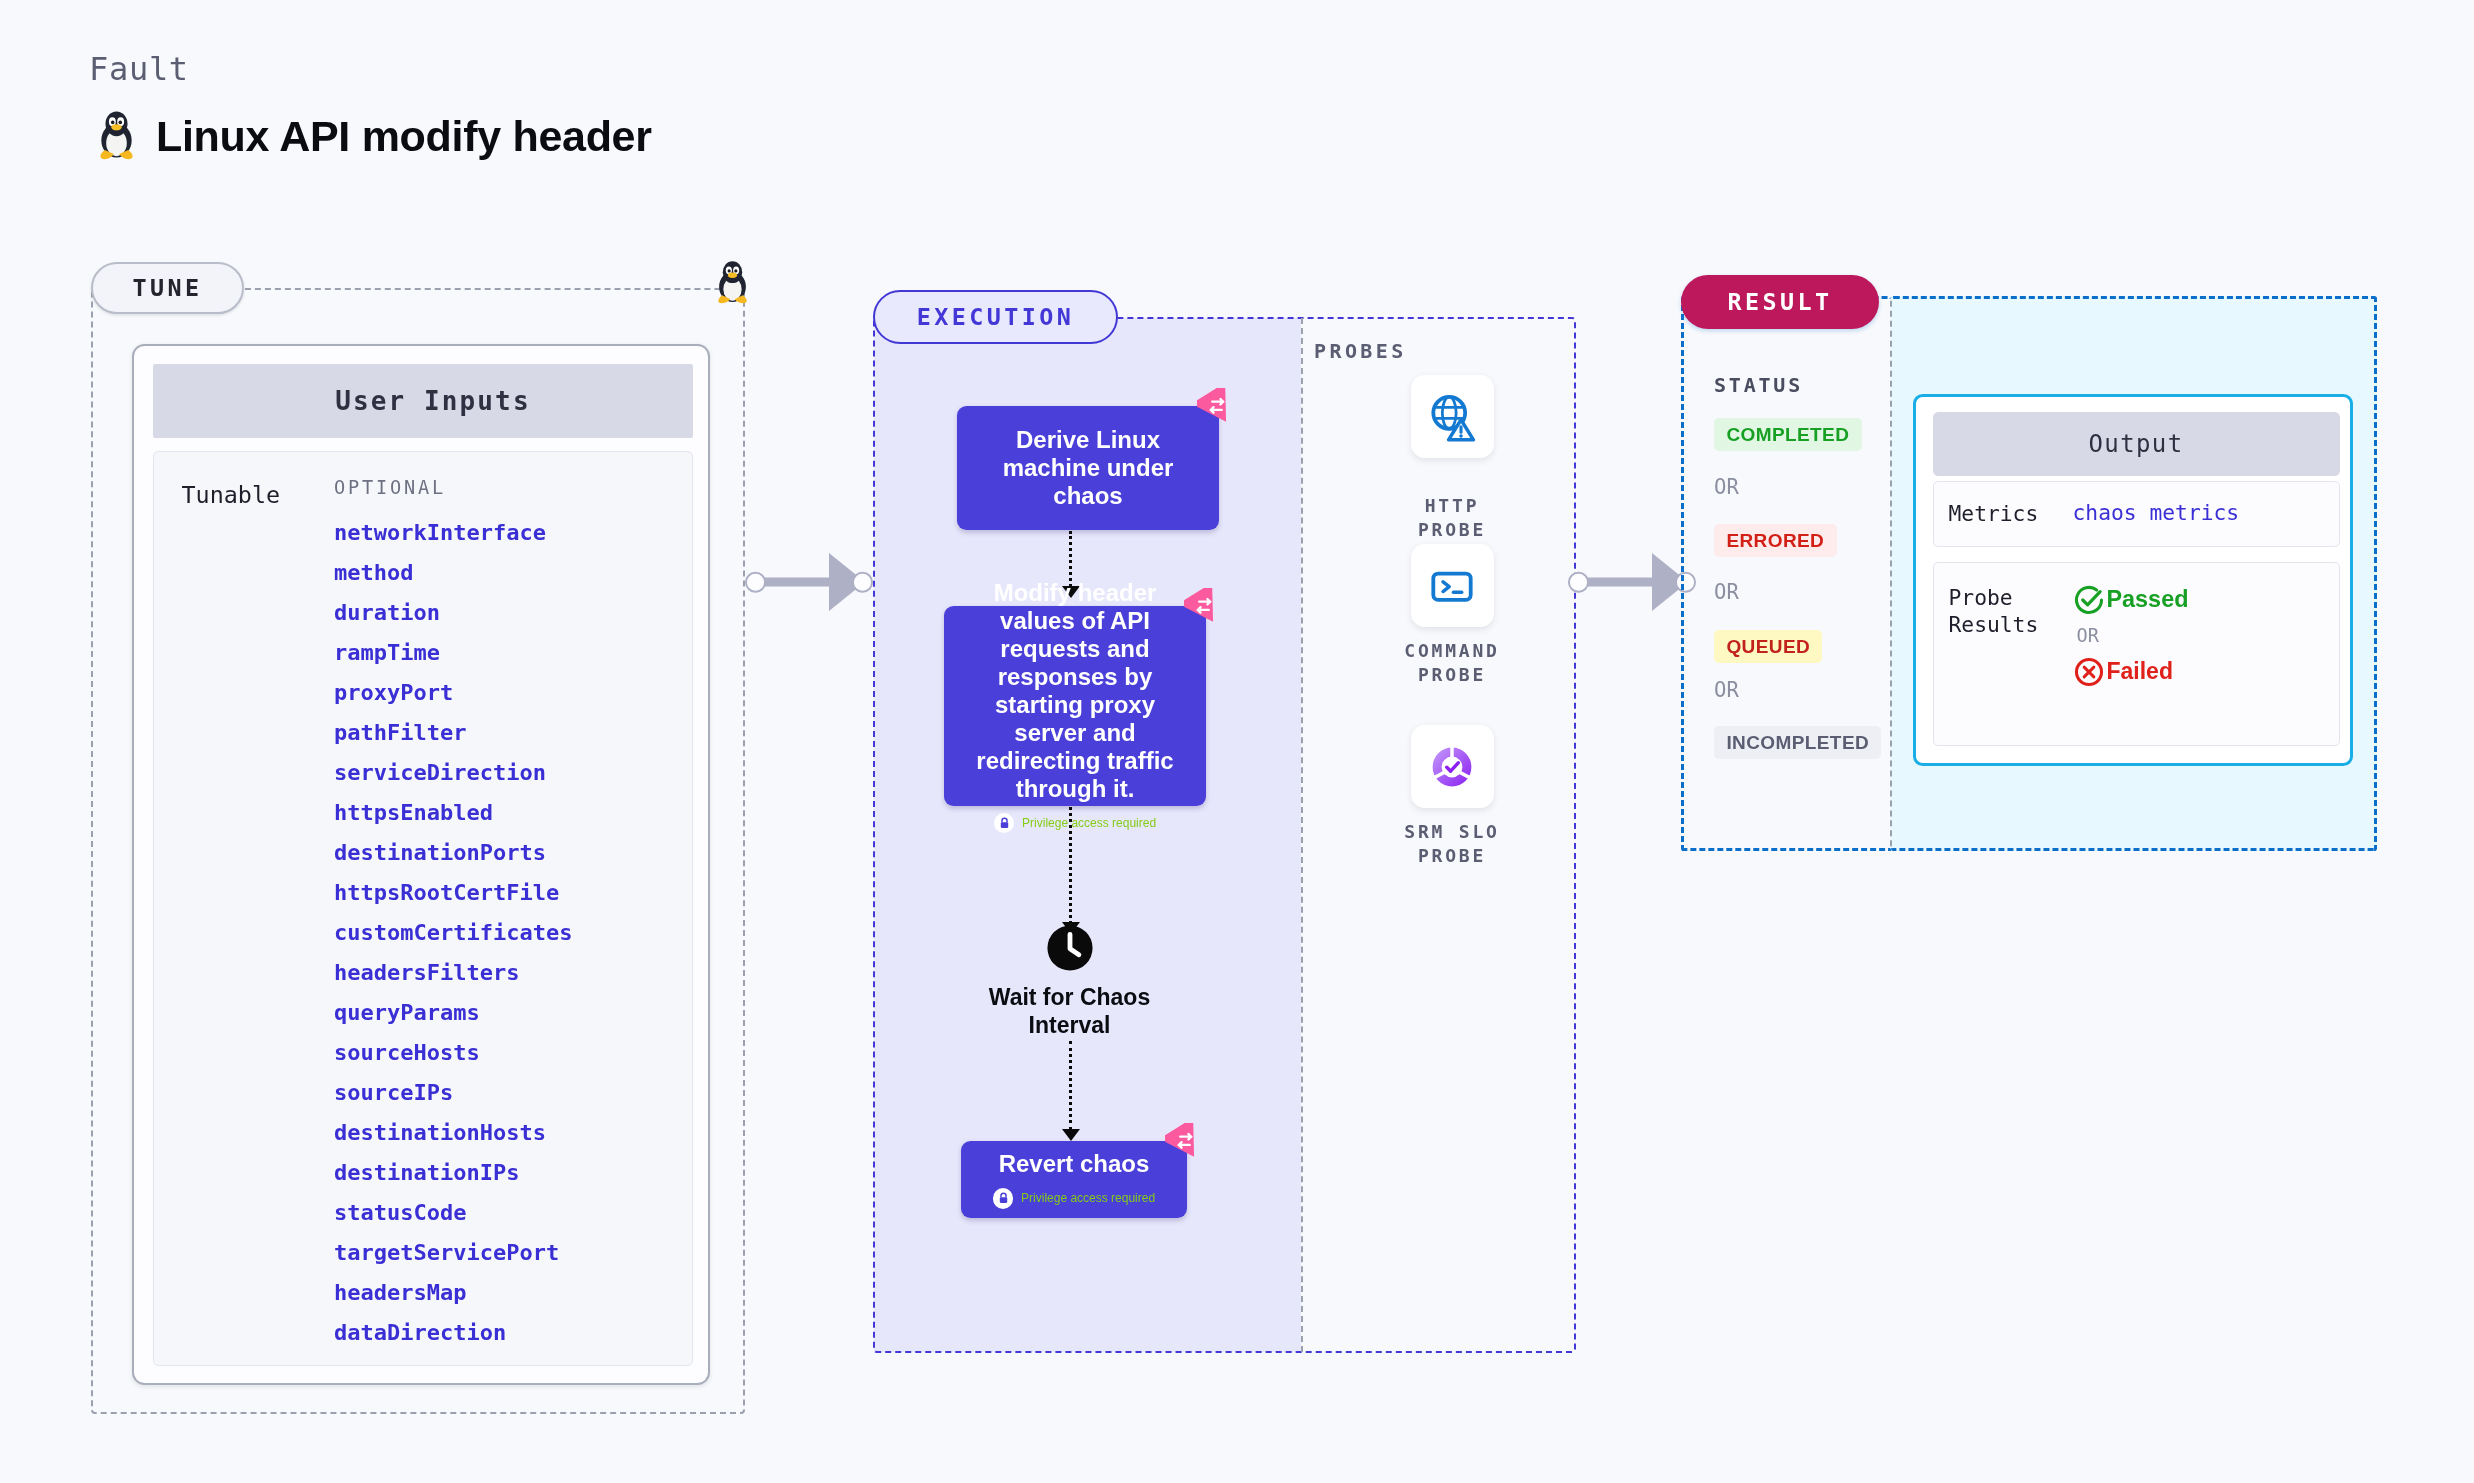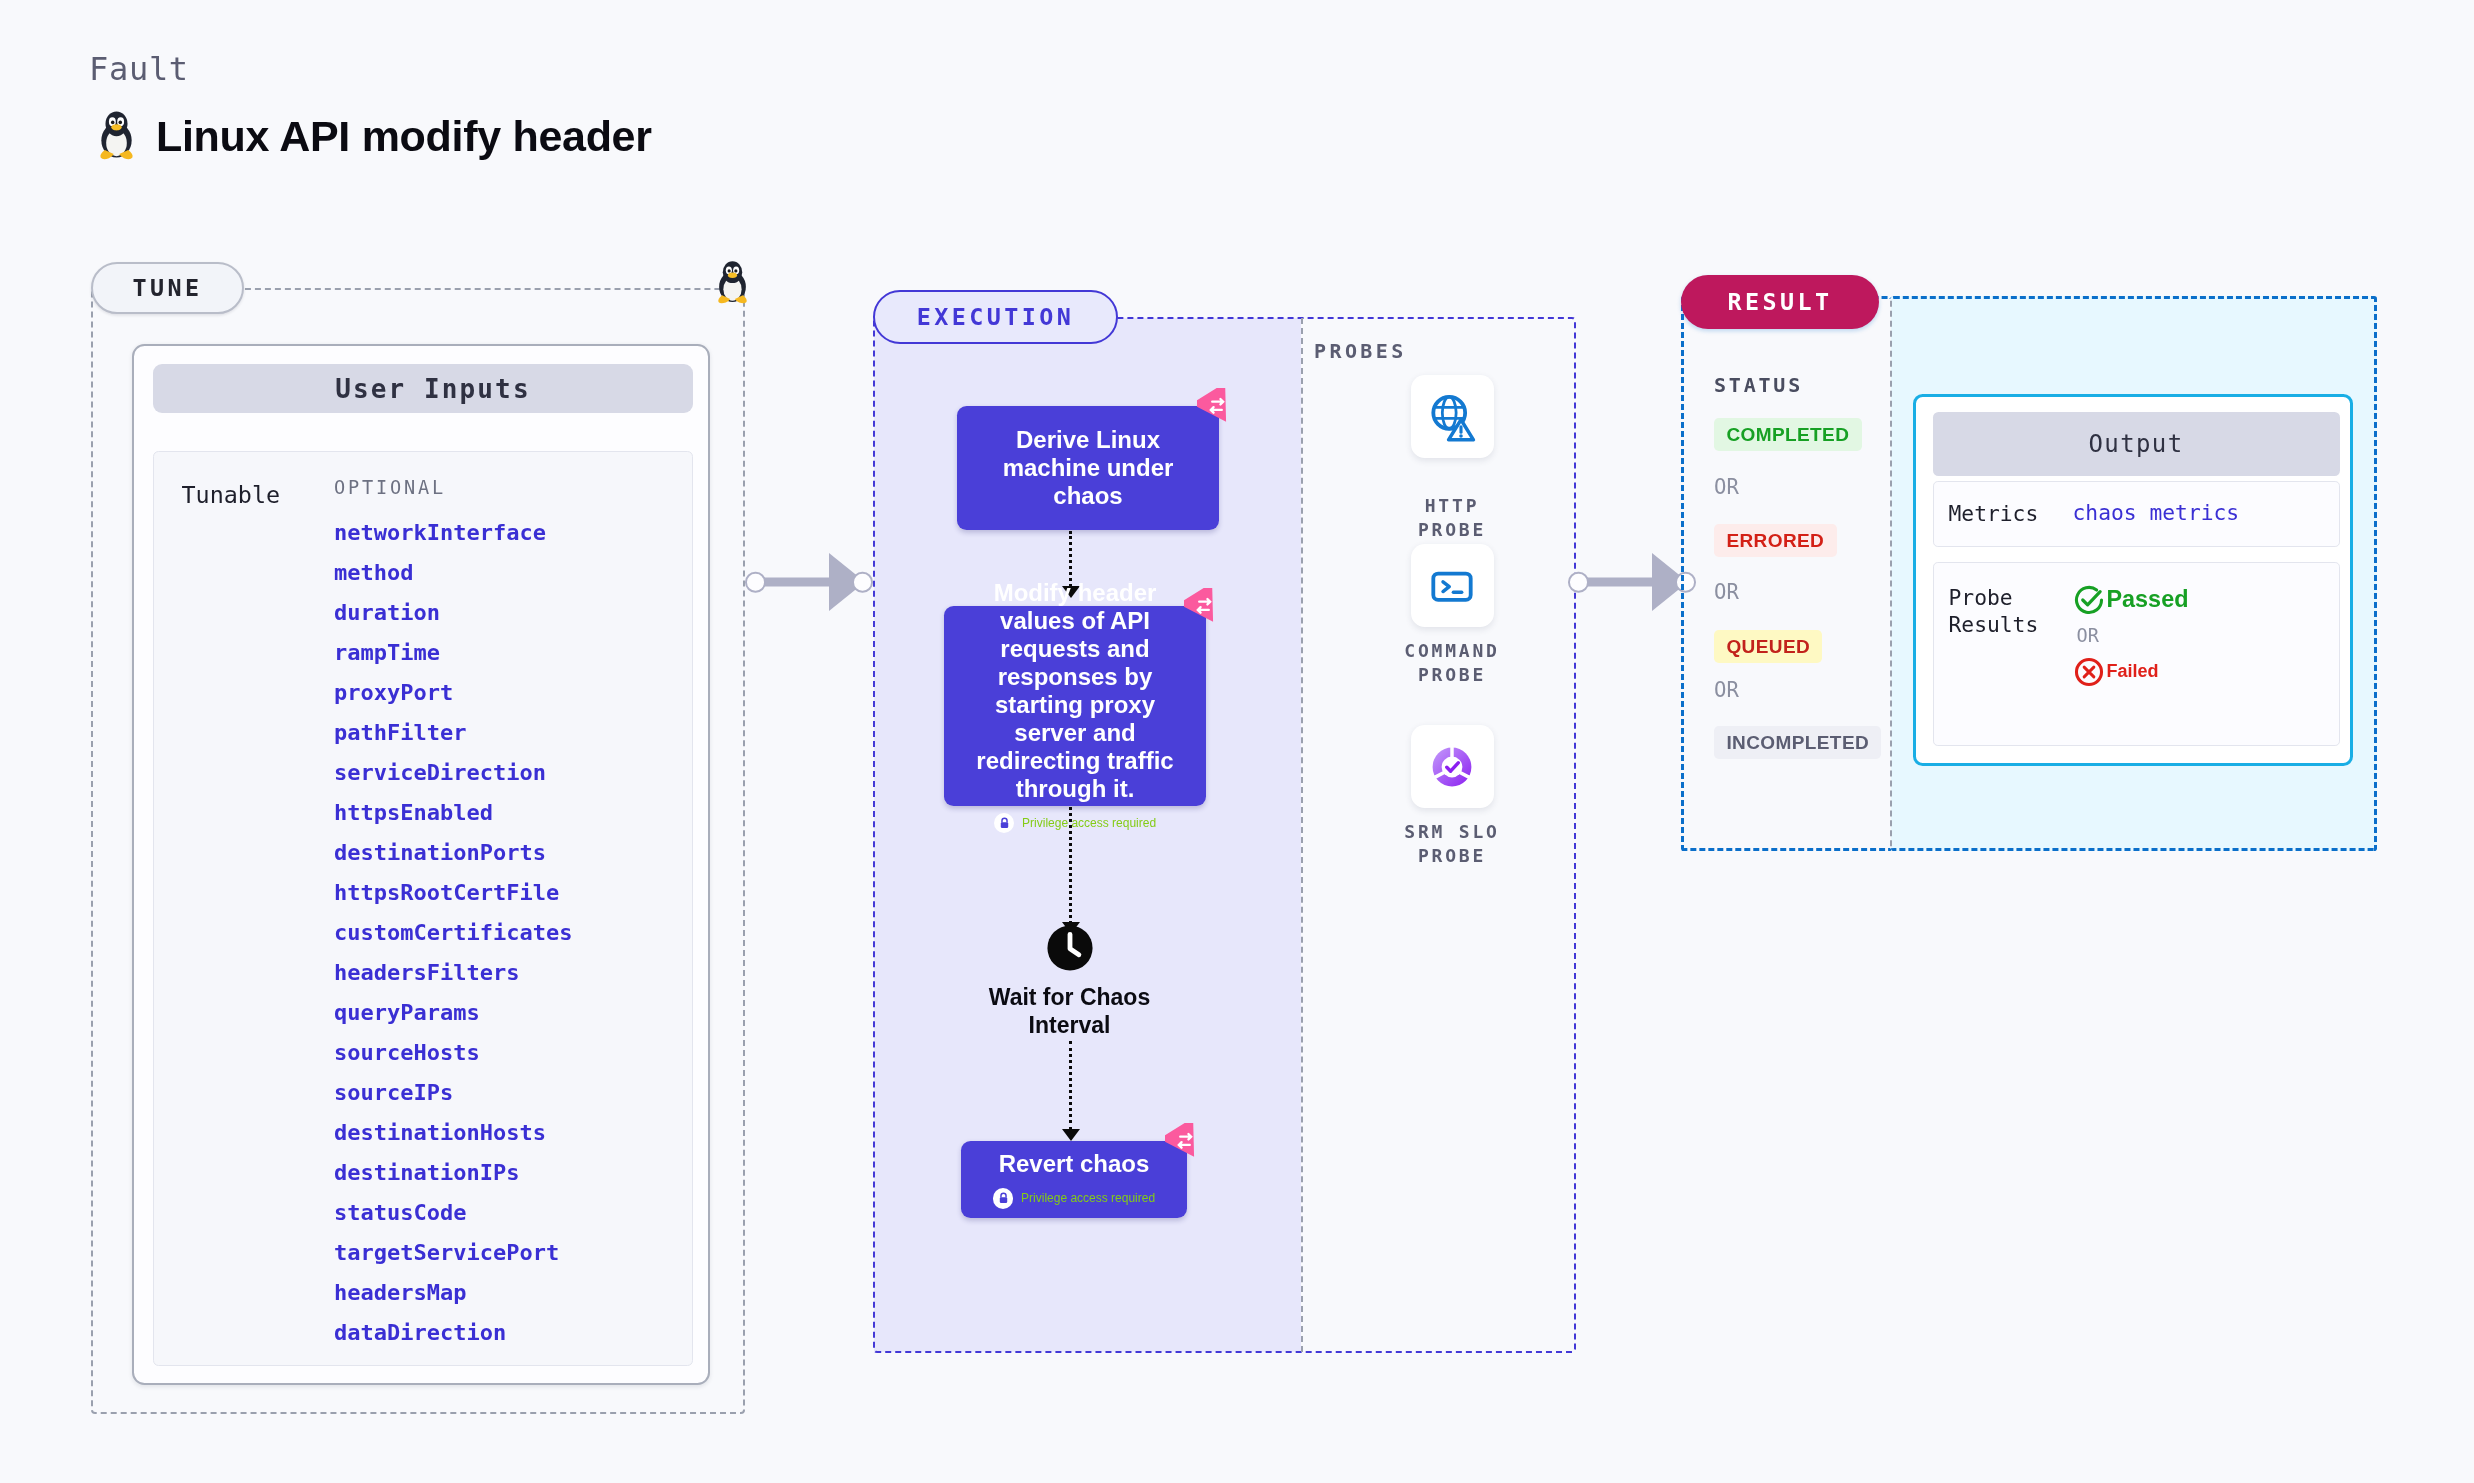--- a/index.html
+++ b/index.html
@@ -62,22 +62,22 @@
   }
   .tune-card {
     position: absolute; left: 132px; top: 344px;
     width: 578px; height: 1041px;
     background: #fdfdff;
     border: 2.8px solid #a9aebb; border-radius: 12.4px;
     box-shadow: 0 1.4px 4.1px rgba(30,35,60,.10);
   }
   .ui-head {
     position: absolute; left: 19px; top: 18px;
-    width: 540px; height: 49px;
-    background: #d7d9e6; border-radius: 9px;
+    width: 540px; height: 74px;
+    background: #d7d9e6; border-radius: 2px;
     display: flex; align-items: center; justify-content: center;
     font-family: "DejaVu Sans Mono", monospace;
     font-size: 26px; font-weight: 700; color: #2f3142; letter-spacing: 2.1px; padding-left: 20px;
   }
   .ui-body {
     position: absolute; left: 19px; top: 105px;
     width: 540px; height: 915px;
     background: #f6f7fb; border: 1.4px solid #e3e5ee; border-radius: 5.5px;
   }
   .tunable-label {
@@ -239,21 +239,21 @@
     font-family: "DejaVu Sans Mono", monospace;
     font-size: 21.3px; color: #1e1f2b; line-height: 27.5px;
     width: 124px; flex: 0 0 124px;
   }
   .out-val-link {
     font-family: "DejaVu Sans Mono", monospace;
     font-size: 21.3px; color: #3a2fd4;
   }
   .pf-row { display: flex; align-items: center; gap: 2px; }
   .pf-pass { font-size: 23.4px; font-weight: 700; color: #17a024; }
-  .pf-fail { font-size: 18px; font-weight: 700; color: #e0201a; }
+  .pf-fail { font-size: 23px; font-weight: 700; color: #e0201a; }
   .pf-or {
     font-family: "DejaVu Sans Mono", monospace;
     font-size: 18.6px; color: #8b8fa0; margin: 9.6px 0 9.6px 4.1px;
   }
 
   
   .conn { position: absolute; }
   .conn-line {
     position: absolute; height: 9px; background: #aeb0c6; top: 50%;
     transform: translateY(-50%);

